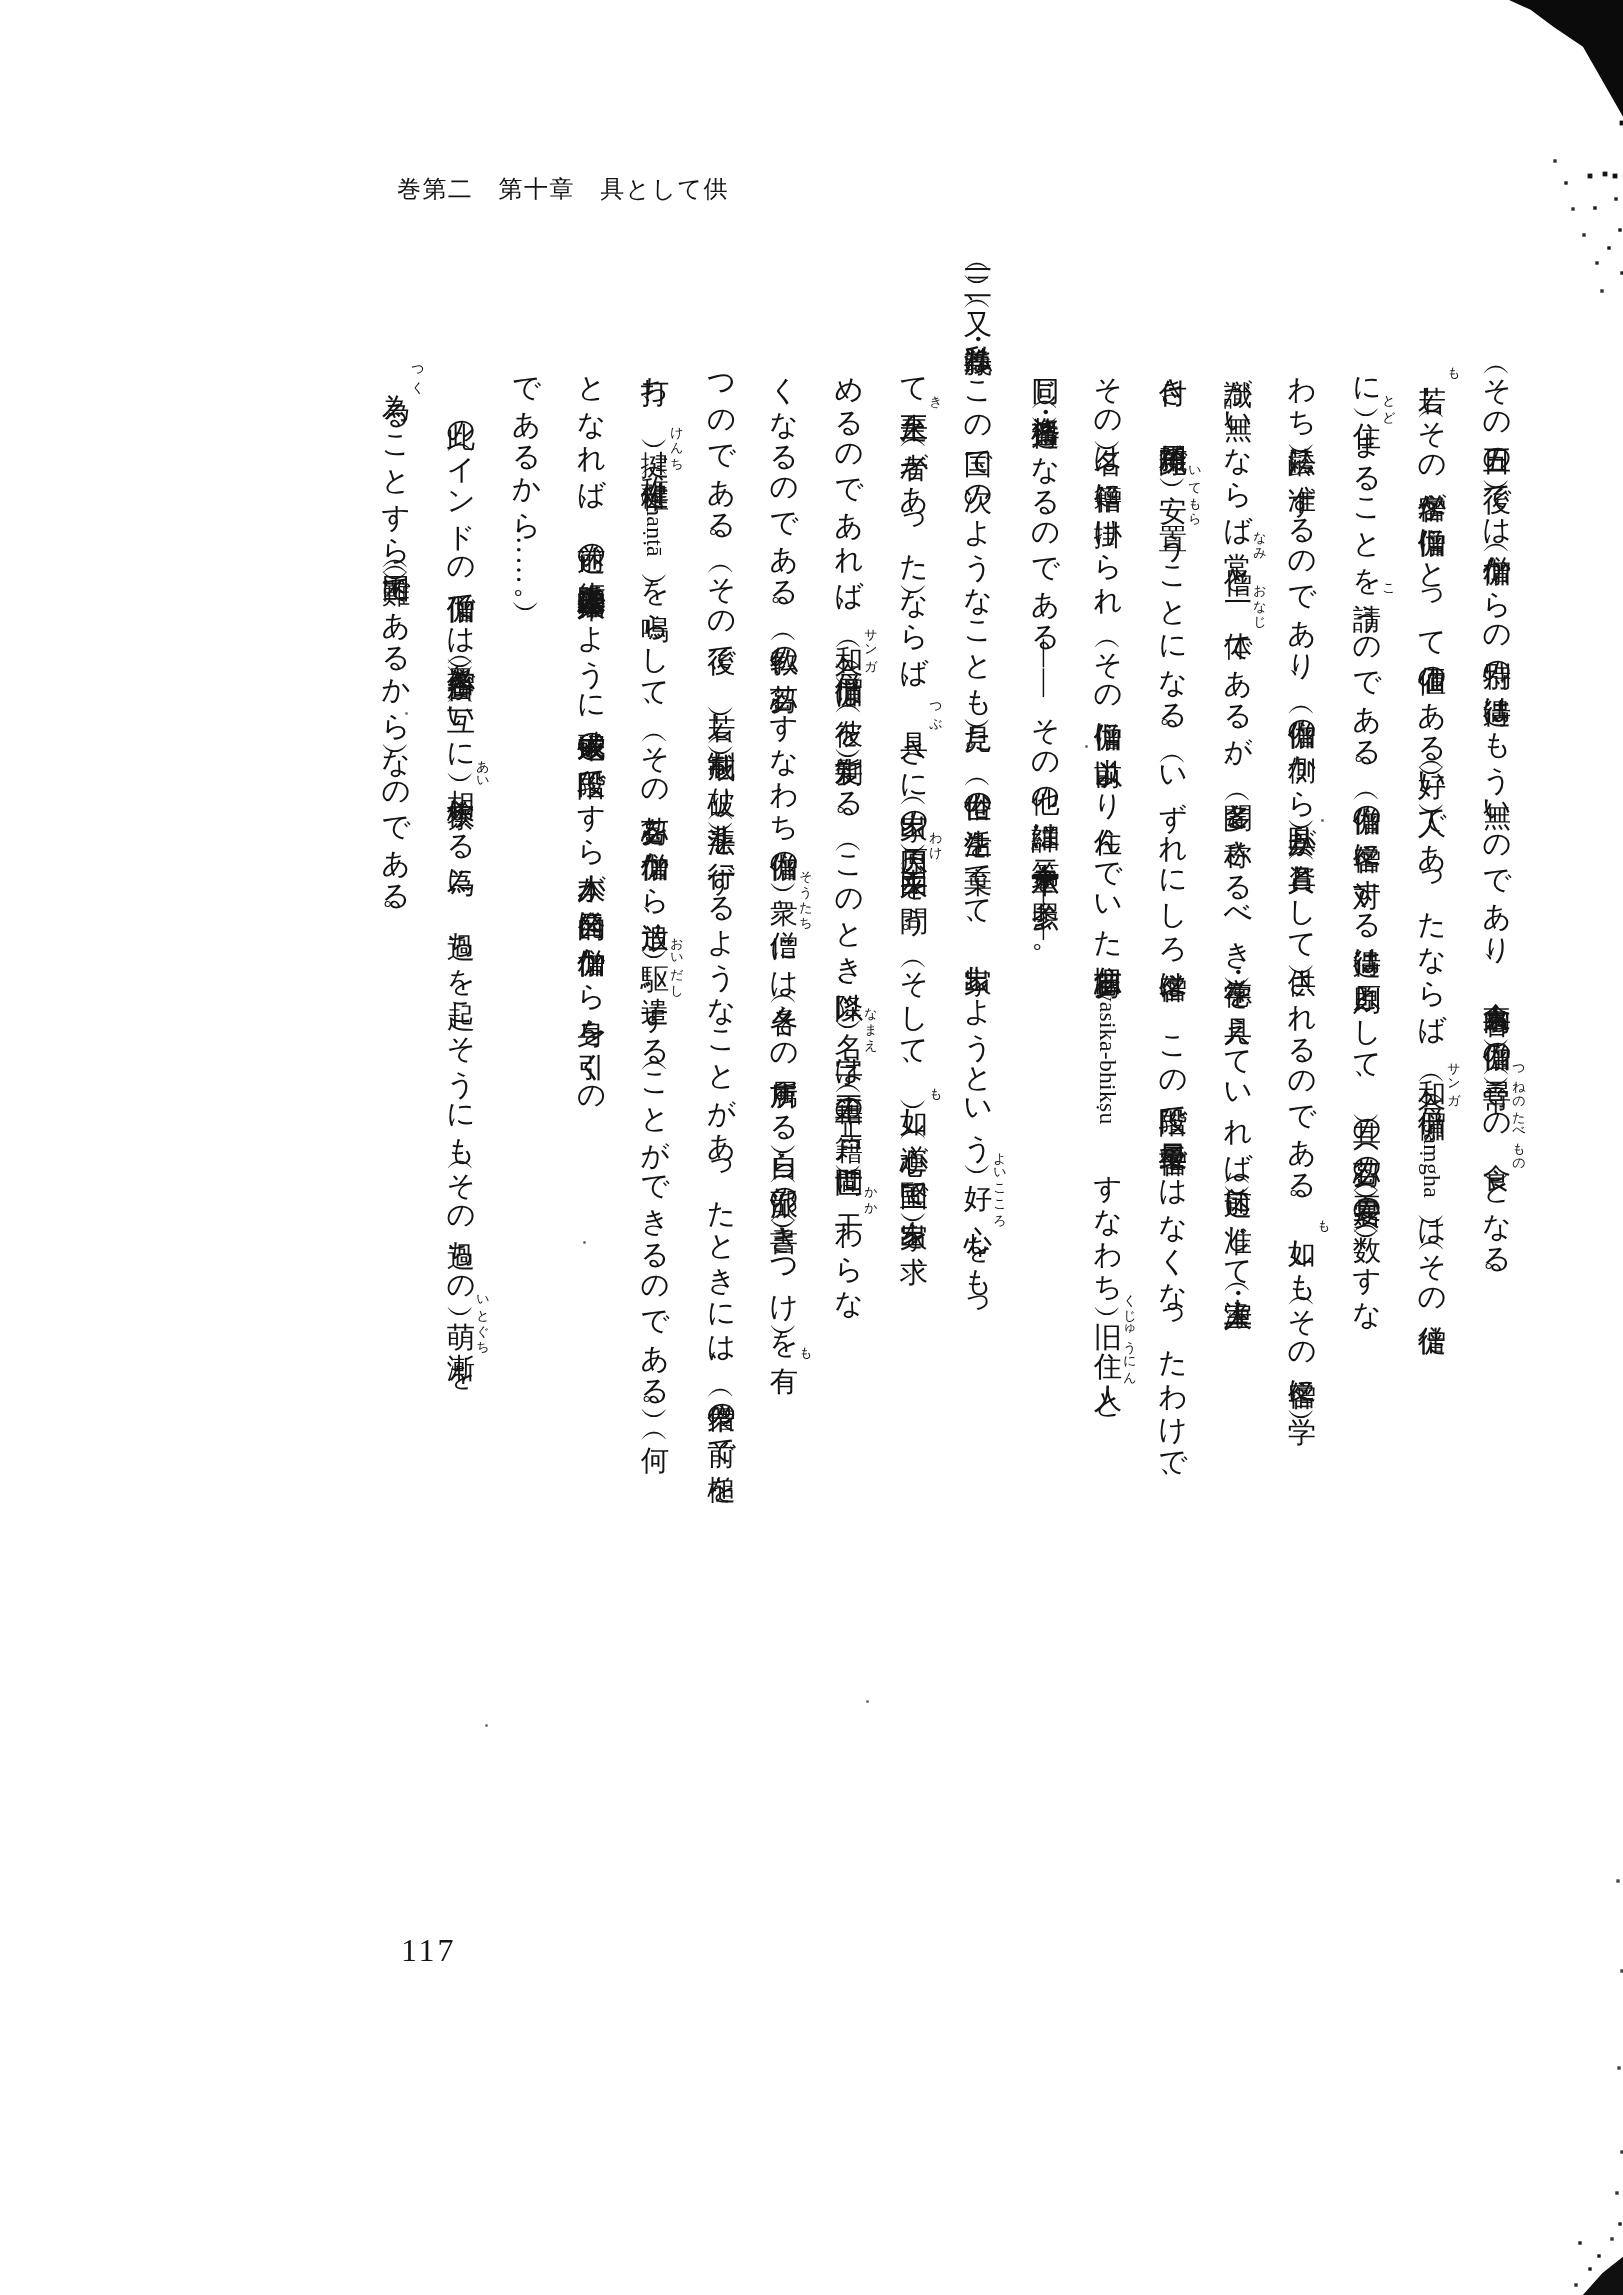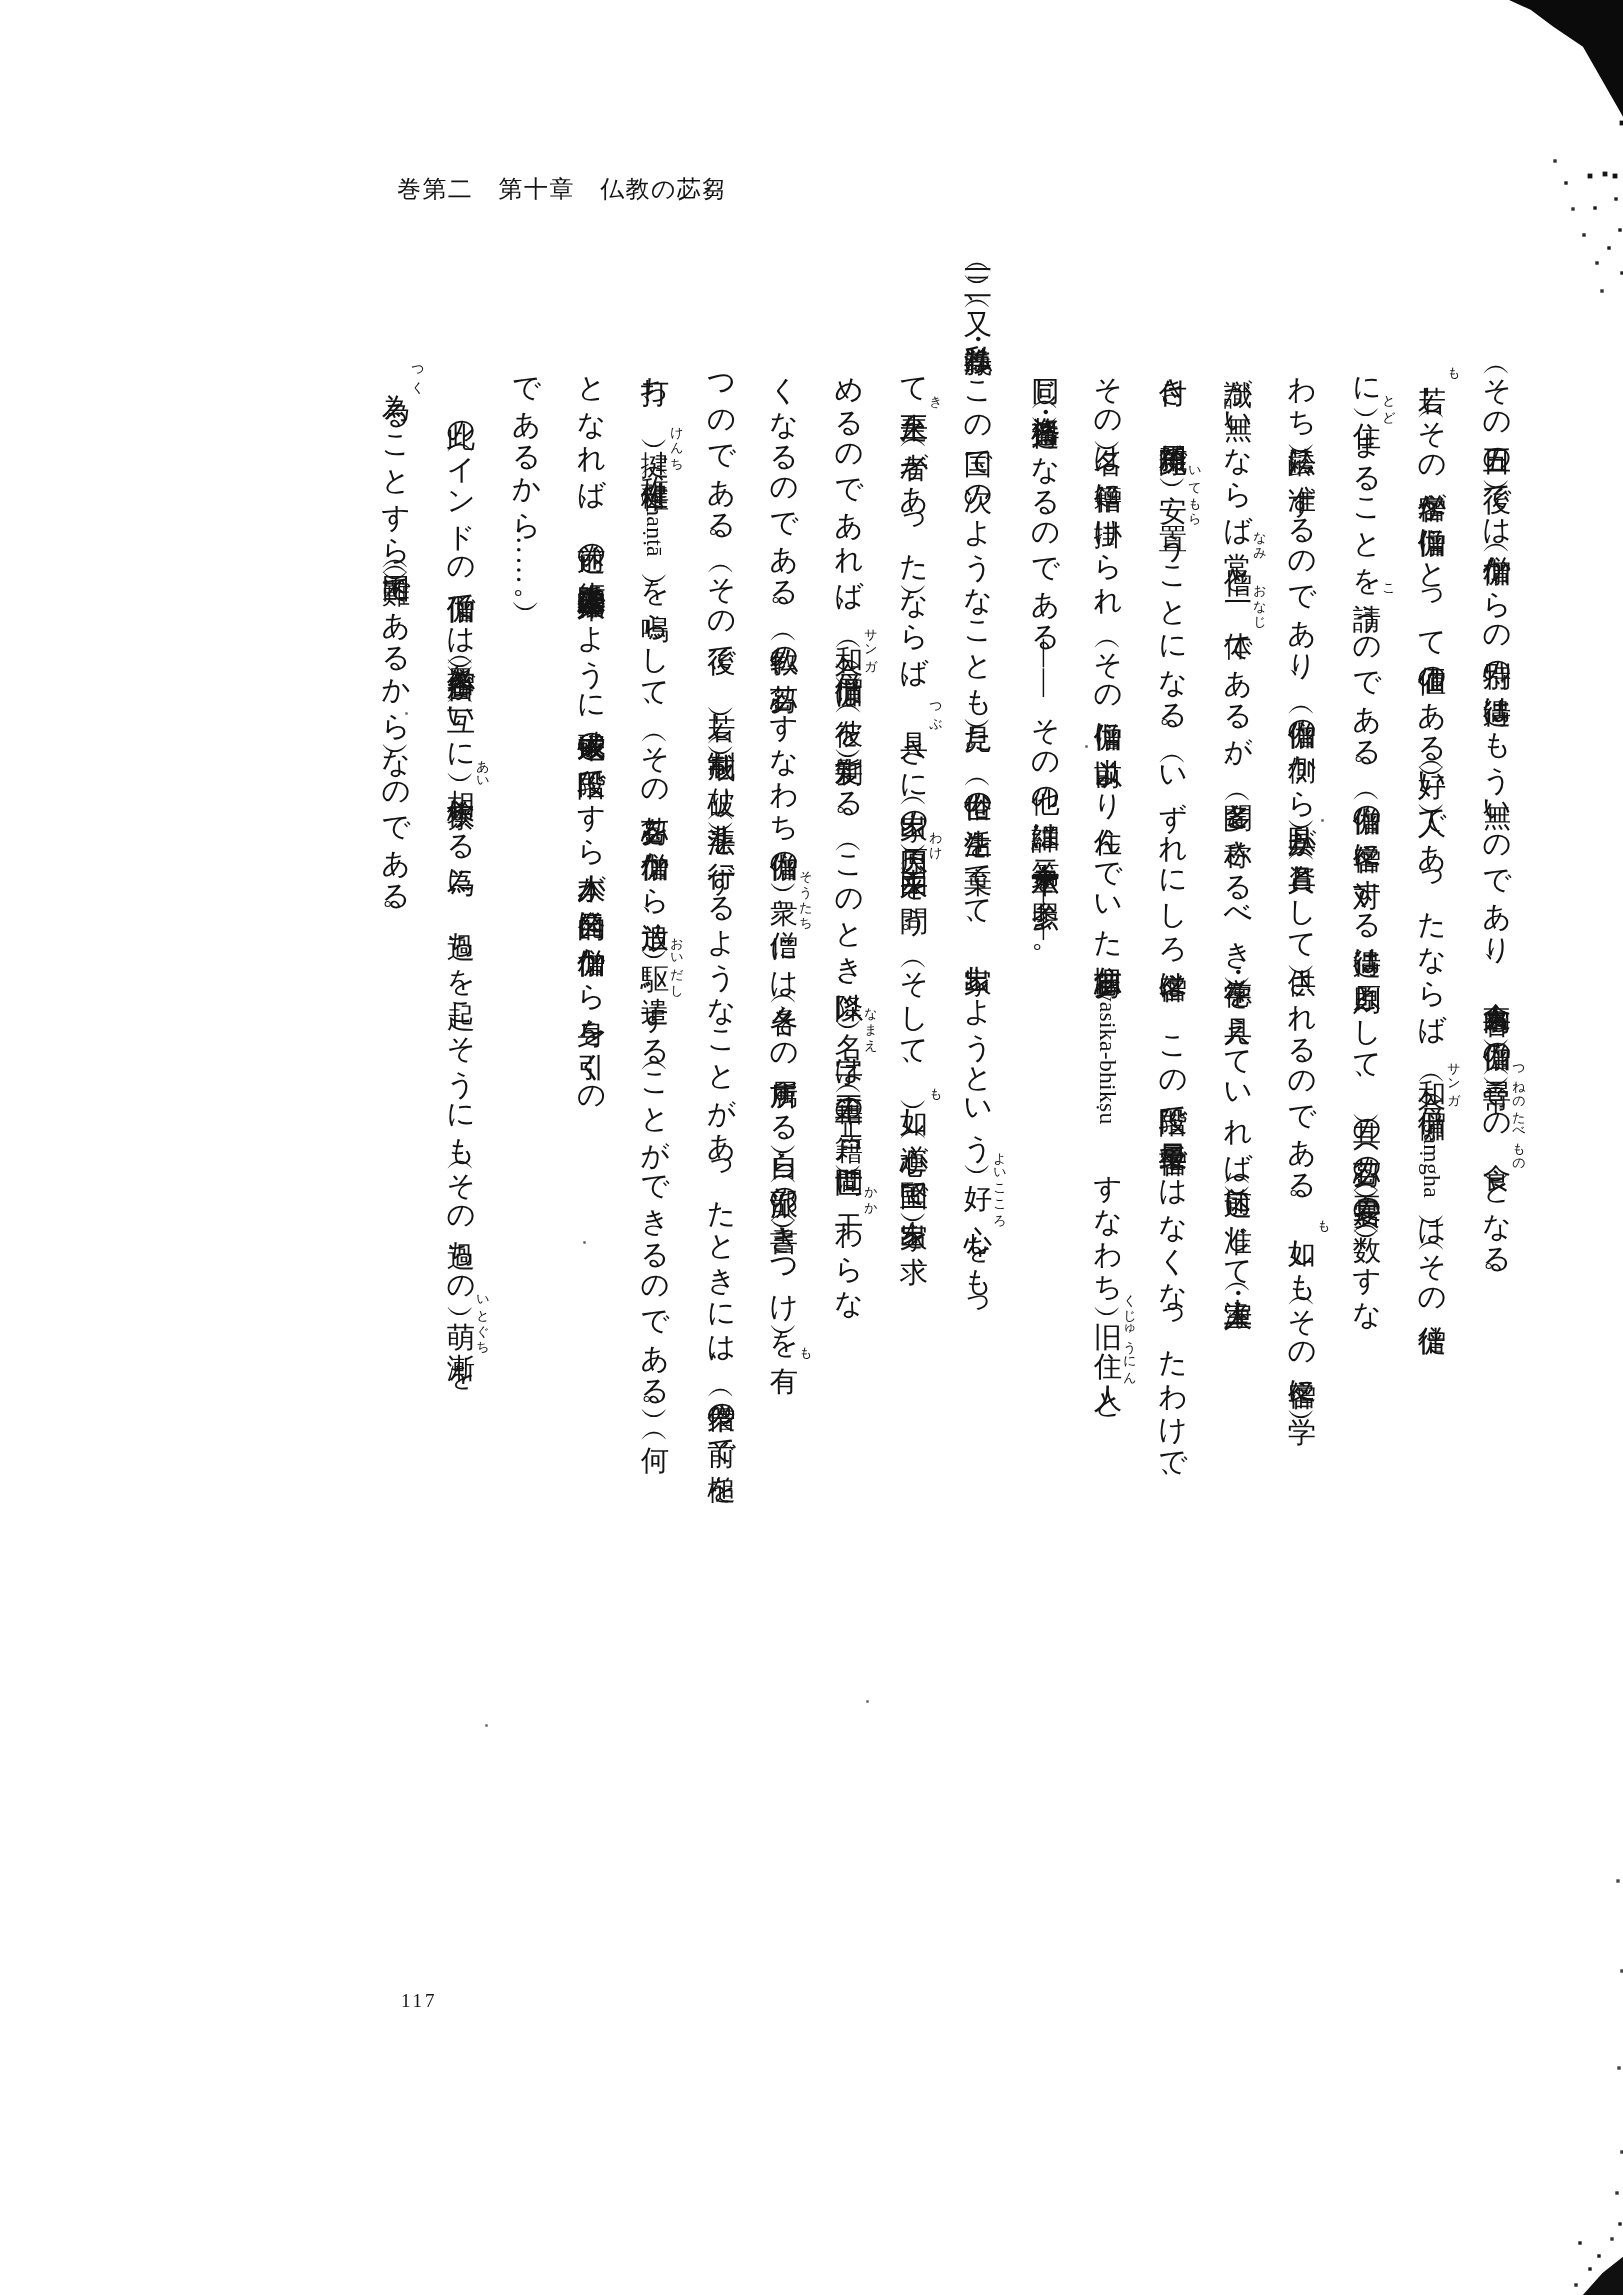--- a/index.html
+++ b/index.html
@@ -17,22 +17,22 @@
   .col{
     position:absolute;
     writing-mode:vertical-rl;text-orientation:mixed;
     font-size:28.4px;letter-spacing:1.4px;line-height:55px;width:55px;
     white-space:pre-wrap;
   }
   ruby{ruby-position:over;}
   .col rt{font-size:13px;letter-spacing:0.7px;font-weight:normal;}
   .latin{font-size:23.6px;letter-spacing:0.3px;}
   .pagenum{
-    position:absolute;left:401px;top:1990px;
-    font-size:19px;letter-spacing:2.8px;
+    position:absolute;left:401px;top:1932px;
+    font-size:32px;letter-spacing:2.8px;
   }
   
   .corner-tr{
     position:absolute;left:1469px;top:0;width:154px;height:123px;
     background:#0b0b0b;
     clip-path:polygon(26% 0,100% 0,100% 95%,74% 38%,55% 22%,40% 8%);
   }
   .speckles-tr{
     position:absolute;left:0;top:0;width:2.1px;height:2.1px;background:transparent;
     box-shadow:
@@ -58,21 +58,21 @@
   .speckles-page{
     position:absolute;left:0;top:0;width:1.4px;height:1.4px;background:transparent;
     box-shadow:
       1086px 746px 0 0.7px #555,584px 1242px 0 0.7px #5a5a5a,406px 713px 0 0.7px #606060,
       1322px 820px 0 0.7px #555,867px 1701px 0 0.7px #5a5a5a,486px 1725px 0 0.7px #606060;
   }
 </style>
 </head>
 <body>
 
-<div class="header">巻第二　第十章　仏教の苾芻</div>
+<div class="header">巻第二　第十章　具として供</div>
 
 <div class="text-block">
     <div class="col" style="left: 1471px; top: 357px;"><span>（その五日の）後では僧（伽からの特別の待遇はもう無いのであり、食事内容も僧伽）の（尋）</span><ruby><span>常（の食）</span><rt>つねのたべもの</rt></ruby><span>となる。</span></div>
     <div class="col" style="left: 1406px; top: 357px;"><ruby><span>若</span><rt>も</rt></ruby><span>し（その客僧が僧伽にとって価値のある）好（い）人であったならば、</span><ruby><span>和（合）</span><rt>サン</rt></ruby><span>僧（</span><ruby><span>伽</span><rt>ガ</rt></ruby><span>　</span><span class="latin">saṃgha</span><span>）は（その僧徒</span></div>
     <div class="col" style="left: 1341px; top: 357px;"><span>に）</span><ruby><span>住</span><rt>とど</rt></ruby><span>まることを</span><ruby><span>請</span><rt>こ</rt></ruby><span>うのである。（僧伽の客僧に対する待遇は原則として、）其の（苾芻の）夏（安居の）数（、すな</span></div>
     <div class="col" style="left: 1276px; top: 357px;"><span>わち法齢）に准ずるのであり、（僧伽の側から）臥具が資（具として供）されるのである。</span><ruby><span>如</span><rt>も</rt></ruby><span>しも（その客僧に）学</span></div>
     <div class="col" style="left: 1212px; top: 357px;"><span>識が無いならば</span><ruby><span>常僧</span><rt>なみ</rt></ruby><span>と</span><ruby><span>一体</span><rt>おなじ</rt></ruby><span>であるが、多聞（と称さるべき学・徳）を具えていれば前（述）に准じて（上室・浄人</span></div>
     <div class="col" style="left: 1147px; top: 357px;"><span>付き、雑用免除で）</span><ruby><span>安置</span><rt>いてもら</rt></ruby><span>うことになる。（いずれにしろ客僧は、この段階で最早客僧ではなくなったわけで、</span></div>
     <div class="col" style="left: 1082px; top: 357px;"><span>その）名は僧籍に掛けられ、（その僧伽に以前より住んでいた旧住苾芻　</span><span class="latin">āvasika-bhikṣu</span><span>　すなわち）</span><ruby><span>旧住人</span><rt>くじゅうにん</rt></ruby><span>と</span></div>
     <div class="col" style="left: 1018px; top: 357px;"><span>同じ（資格・待遇）となるのである——その他の詳細は第二十六章を参照——。</span></div>

